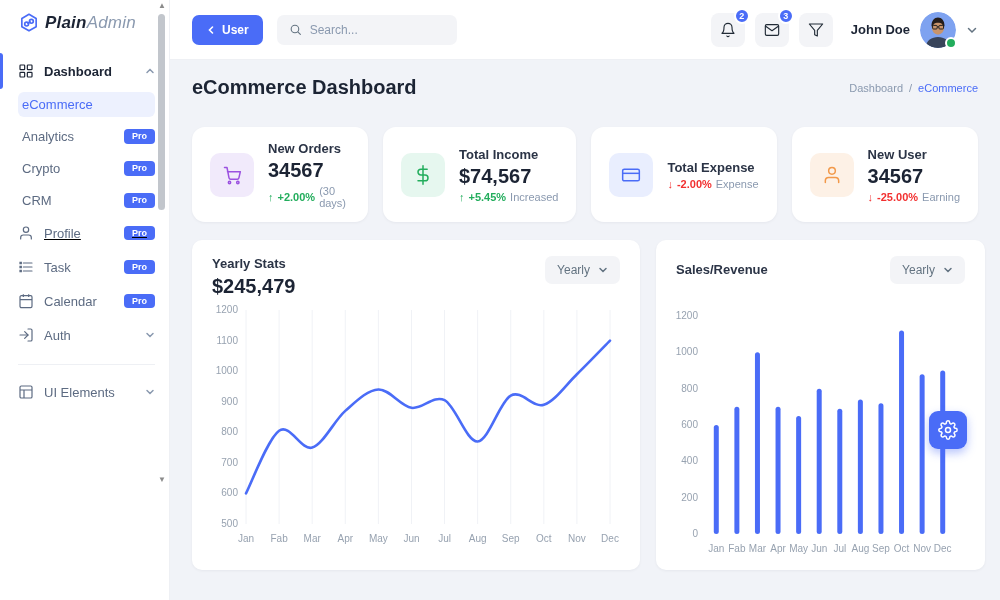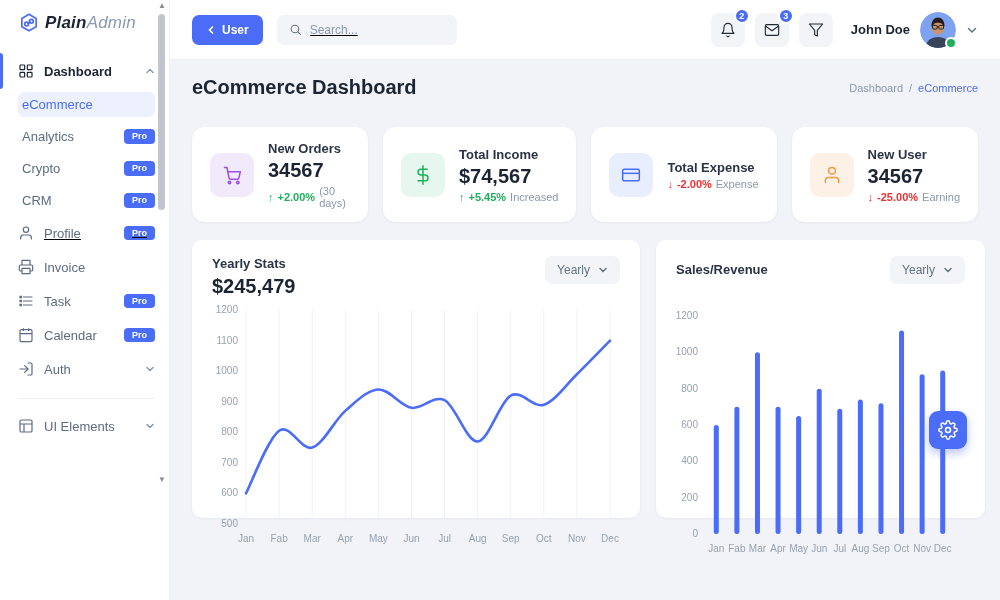--- a/index.html
+++ b/index.html
@@ -26,21 +26,21 @@
   .side-scrollbar { position:absolute; right:1px; top:0; width:12px; height:486px; }
   .side-scrollbar .arrow { position:absolute; left:0; width:12px; height:12px; font-size:8px; color:#8b8b8b; text-align:center; line-height:12px; }
   .side-scrollbar .arrow.up { top:0; }
   .side-scrollbar .arrow.down { bottom:0; }
   .side-scrollbar .thumb { position:absolute; left:2px; top:14px; width:7px; height:196px; background:#c2c6cc; border-radius:4px; }
 
   
   .content { flex:1; display:flex; flex-direction:column; min-width:0; }
   .topbar { height:60px; background:#fff; display:flex; align-items:center; padding:0 22px; border-bottom:1px solid #eef0f4; }
   .menu-btn { display:flex; align-items:center; gap:6px; background:#4a6cf7; color:#fff; border:none; font-size:12px; font-weight:700; border-radius:7px; height:30px; padding:0 14px; cursor:pointer; font-family:inherit; }
-  .search-wrap { display:flex; align-items:center; gap:8px; background:#f3f4f7; border-radius:7px; height:30px; padding:0 12px; margin-left:14px; width:180px;text-decoration:underline; }
+  .search-wrap { display:flex; align-items:center; gap:8px; background:#f3f4f7; border-radius:7px; height:30px; padding:0 12px; margin-left:14px; width:180px; }
   .search-wrap input { border:none; background:transparent; outline:none; font-size:12px; color:#1c2434; width:130px; font-family:inherit; }
   .search-wrap input::placeholder { color:#8a99af; }
   .topbar-right { margin-left:auto; display:flex; align-items:center; gap:10px; }
   .icon-btn { position:relative; width:34px; height:34px; border-radius:8px; background:#f3f4f7; border:none; display:flex; align-items:center; justify-content:center; cursor:pointer; }
   .count-badge { position:absolute; top:-5px; right:-5px; min-width:16px; height:16px; background:#4a6cf7; color:#fff; font-size:9px; font-weight:700; border-radius:50%; display:flex; align-items:center; justify-content:center; border:2px solid #fff; }
   .user-name { font-size:13px; font-weight:700; color:#1c2434; margin-left:8px; }
   .avatar-wrap { position:relative; width:36px; height:36px; cursor:pointer; }
   .avatar-wrap svg { border-radius:50%; display:block; }
   .status-dot { position:absolute; right:-1px; bottom:-1px; width:12px; height:12px; background:#22ad5c; border-radius:50%; border:2px solid #fff; }
 
@@ -60,21 +60,21 @@
   .stat-icon.blue   { background:#e9eefe; }
   .stat-icon.orange { background:#fdf1e6; }
   .stat-label { font-size:13px; font-weight:700; color:#2b3446; margin-bottom:2px; }
   .stat-value { font-size:20px; font-weight:700; color:#1c2434; line-height:1.2; }
   .stat-delta { font-size:11px; color:#8a99af; margin-top:3px; display:flex; gap:4px; align-items:center; }
   .stat-delta .pct { font-weight:700; }
   .stat-delta.up .pct, .stat-delta.up .arr { color:#22ad5c; }
   .stat-delta.down .pct, .stat-delta.down .arr { color:#f23030; }
 
   .charts-row { display:flex; gap:16px; }
-  .chart-card { background:#fff; border-radius:10px; padding:16px 20px 8px 20px; height:278px; box-shadow:0 1px 3px rgba(16,24,40,.05); }
+  .chart-card { background:#fff; border-radius:10px; padding:16px 20px 8px 20px; height:330px; box-shadow:0 1px 3px rgba(16,24,40,.05); }
   .chart-card.left { flex:448 1 0; }
   .chart-card.right { flex:329 1 0; }
   .chart-head { display:flex; justify-content:space-between; align-items:flex-start; }
   .chart-title { font-size:13px; font-weight:700; color:#2b3446; }
   .chart-value { font-size:20px; font-weight:700; color:#1c2434; margin-top:4px; }
   .range-select { display:flex; align-items:center; gap:8px; background:#f3f4f7; border:none; border-radius:7px; height:28px; padding:0 12px; font-size:12px; color:#637381; cursor:pointer; font-family:inherit; }
   .chart-box { margin-top:4px; }
 
   
   .gear-fab { position:absolute; top:411px; right:33px; width:38px; height:38px; background:#4a6cf7; border:none; border-radius:9px; display:flex; align-items:center; justify-content:center; cursor:pointer; box-shadow:0 4px 10px rgba(74,108,247,.4); z-index:5; }
@@ -136,30 +136,20 @@
       <span class="chev">
         <svg width="16" height="16" viewBox="0 0 24 24" fill="none" stroke="#5d6b82" stroke-width="1.8" stroke-linecap="round">
             <path d="M20 21v-2a4 4 0 0 0-4-4H8a4 4 0 0 0-4 4v2"></path>
             <circle cx="12" cy="7" r="4"></circle>
           </svg>
       </span>
       <span class="nav-label">Profile</span>
       <span class="pro-badge">Pro</span>
     </div>
 
-    <div class="nav-item" style="margin-top:6px;">
-      <span class="chev">
-        <svg width="16" height="16" viewBox="0 0 24 24" fill="none" stroke="#5d6b82" stroke-width="1.8" stroke-linejoin="round">
-            <path d="M6 9V2h12v7"></path>
-            <path d="M6 18H4a2 2 0 0 1-2-2v-5a2 2 0 0 1 2-2h16a2 2 0 0 1 2 2v5a2 2 0 0 1-2 2h-2"></path>
-            <rect x="6" y="14" width="12" height="8"></rect>
-          </svg>
-      </span>
-      <span class="nav-label">Invoice</span>
-    </div>
 
     <div class="nav-item" style="margin-top:6px;">
       <span class="chev">
         <svg width="16" height="16" viewBox="0 0 24 24" fill="none" stroke="#5d6b82" stroke-width="1.8" stroke-linecap="round">
             <path d="M8 6h13M8 12h13M8 18h13"></path>
             <path d="M3 5h2v2H3zM3 11h2v2H3zM3 17h2v2H3z"></path>
           </svg>
       </span>
       <span class="nav-label">Task</span>
       <span class="pro-badge">Pro</span>

